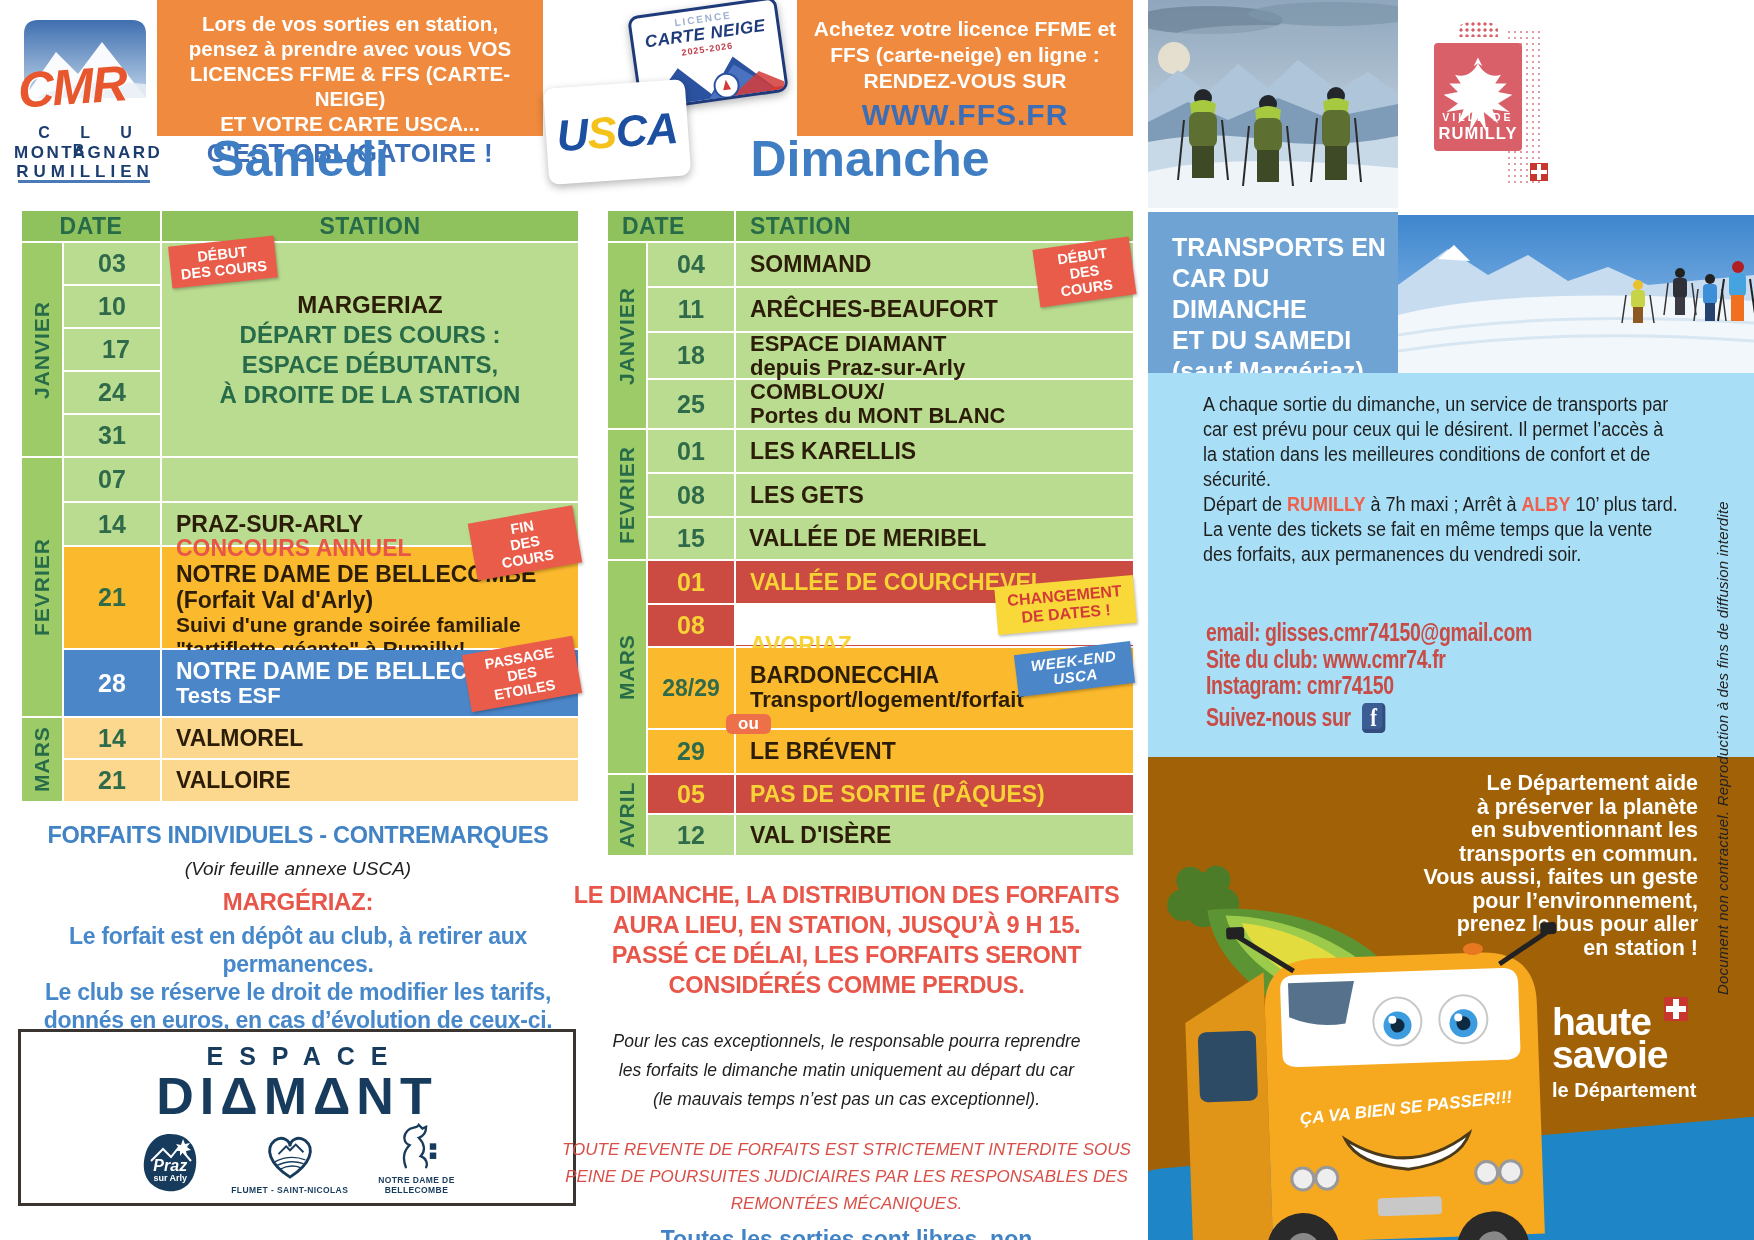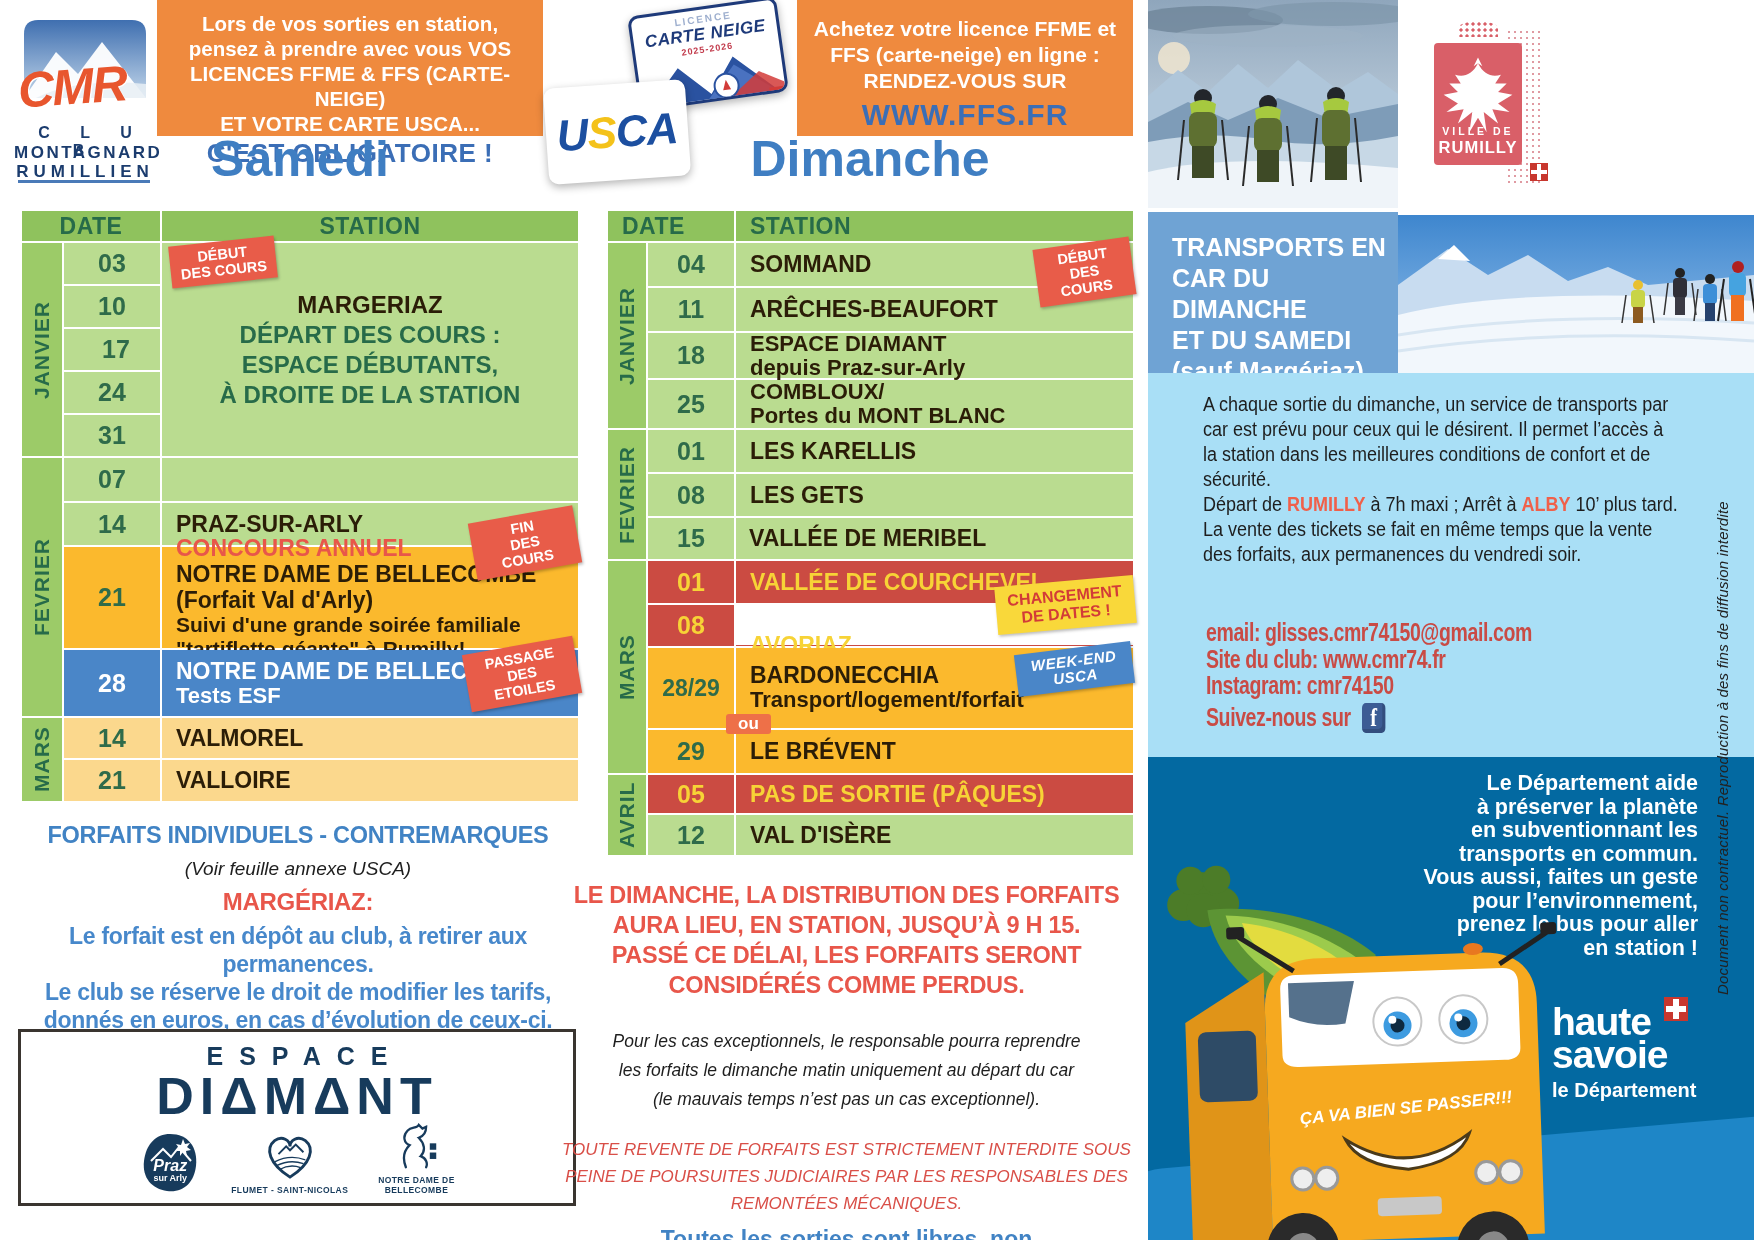--- a/index.html
+++ b/index.html
@@ -102,41 +102,41 @@
   #photo1{left:1148px;top:0;width:250px;height:208px;}
   #photo2{left:1398px;top:215px;width:356px;height:158px;}
   #transport-box{left:1148px;top:212px;width:250px;height:171px;background:#6FA3D4;color:#fff;
                  font-weight:bold;font-size:25px;line-height:31px;padding:20px 0 0 24px;box-sizing:border-box;}
   #rumilly{left:1400px;top:15px;width:150px;height:180px;}
   #rumilly-dots{position:absolute;right:6px;top:14px;width:38px;height:158px;
       background-image:radial-gradient(#E09AA2 1.3px,transparent 1.5px);background-size:6px 6px;}
   #rumilly-crown{position:absolute;left:58px;top:6px;width:40px;height:16px;
       background-image:radial-gradient(#D95F68 1.5px,transparent 1.7px);background-size:6px 6px;
       border-radius:50% 50% 0 0;}
-  #rumilly-rect{position:absolute;left:34px;top:28px;width:88px;height:122px;background:#D95F68;border-radius:4px;}
+  #rumilly-rect{position:absolute;left:34px;top:28px;width:88px;height:108px;background:#D95F68;border-radius:4px;}
   #rumilly-ville{position:absolute;left:0;bottom:28px;width:88px;text-align:center;color:#fff;
       font-size:10.5px;letter-spacing:3px;font-weight:bold;}
   #rumilly-name{position:absolute;left:0;bottom:8px;width:88px;text-align:center;color:#fff;
       font-size:16.5px;letter-spacing:1px;font-weight:bold;}
   .savoie-cross{position:absolute;background:#C8372E;}
   .savoie-cross .v{position:absolute;left:38%;top:8%;width:24%;height:84%;background:#fff;}
   .savoie-cross .h{position:absolute;left:8%;top:38%;width:84%;height:24%;background:#fff;}
 
   #lightblue-panel{left:1148px;top:373px;width:606px;height:384px;background:#A9DFF6;}
   #trans-para{position:absolute;left:55px;top:19px;width:540px;color:#1E1E1E;font-size:20px;line-height:25px;
               transform:scaleX(.90);transform-origin:left top;}
   .hl-red{color:#F0604A;font-weight:bold;}
   #contact{position:absolute;left:58px;top:246px;color:#C94B45;font-weight:bold;font-size:25px;line-height:26.5px;
            transform:scaleX(.78);transform-origin:left top;white-space:nowrap;letter-spacing:-.5px;}
   #fb-row{display:flex;align-items:center;gap:14px;margin-top:4px;}
   #fb-icon{width:30px;height:30px;background:#3C5C94;border-radius:5px;color:#fff;font-weight:bold;
            font-size:26px;display:flex;align-items:flex-end;justify-content:center;line-height:30px;
            font-family:"Liberation Serif",serif;box-shadow:inset -4px -4px 0 rgba(0,0,0,.15);}
 
-  #brightblue-panel{left:1148px;top:757px;width:606px;height:483px;background:#0369a1;overflow:hidden;}
+  #brightblue-panel{left:1148px;top:757px;width:606px;height:483px;background:#a16207;overflow:hidden;}
   #road{position:absolute;left:-40px;top:385px;width:720px;height:180px;background:#1E86C7;
         transform:rotate(-5deg);border-radius:60px 60px 0 0;}
   #dept-text{position:absolute;right:56px;top:15px;text-align:right;color:#fff;font-weight:bold;
              font-size:21.5px;line-height:23.5px;}
   #hs-logo{position:absolute;left:404px;top:248px;color:#fff;font-weight:bold;line-height:33px;}
   #hs-logo .hs-big{font-size:39px;letter-spacing:-1px;}
   #hs-logo .hs-small{font-size:20px;margin-top:3px;letter-spacing:0;}
   #hs-cross{position:absolute;left:112px;top:-8px;width:24px;height:24px;}
 
   #vertical-note{left:1714px;top:475px;height:520px;writing-mode:vertical-rl;transform:rotate(180deg);
@@ -307,21 +307,21 @@
       <div>DÉBUT</div>
       <div>DES COURS</div>
     </div>
     <div class="badge yellow" style="left:388px;top:370px;transform:rotate(-5deg);">
       <div>CHANGEMENT</div>
       <div>DE DATES !</div>
     </div>
     <div class="badge blue" style="left:408px;top:437px;transform:rotate(-7deg);">
       <div>WEEK-END USCA</div>
     </div>
-    <div class="badge ou" style="left:118px;top:503px;">
+    <div class="badge ou" style="left:118px;top:503px;border-radius:6px;">
       <div>ou</div>
     </div>
   </div>
 
   <div class="abs" id="forfaits">
     <div class="forfaits-title">FORFAITS INDIVIDUELS - CONTREMARQUES</div>
     <div class="forfaits-annex">(Voir feuille annexe USCA)</div>
     <div class="forfaits-marg">MARGÉRIAZ:</div>
     <div class="forfaits-blue">
       <div>Le forfait est en dépôt au club, à retirer aux</div>

